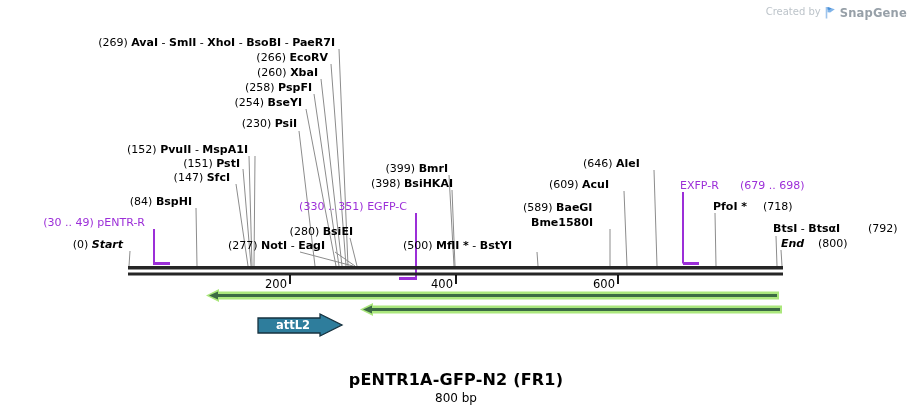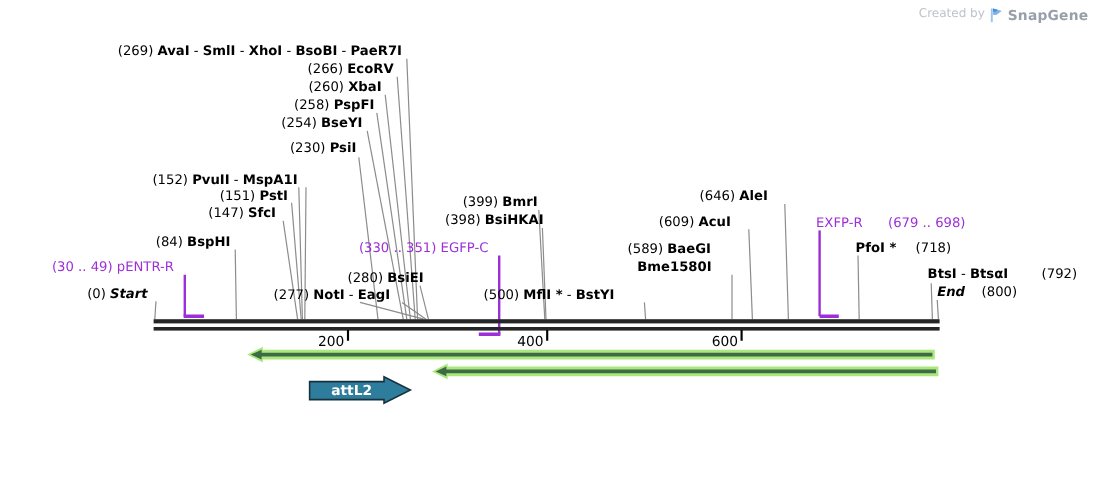--- a/index.html
+++ b/index.html
@@ -99,13 +99,17 @@
   <div class="watermark">
     <span class="wm-created">Created by</span>
     <svg width="11" height="13" viewBox="0 0 11 13">
       <path d="M1.5 12.5 L1.5 1" stroke="#9fc4ec" stroke-width="1.6" fill="none"></path>
       <path d="M2.5 1 L9.8 3.2 L5.2 6.6 L2.5 6.2 Z" fill="#7fb3e8"></path>
       <path d="M2.5 1 L6.5 2.2 L4.5 4 L2.5 3.6 Z" fill="#4a90d9"></path>
     </svg>
     <span class="wm-brand">SnapGene</span>
   </div>
 
+  <div class="titleblock">
+    <div class="map-title">pENTR1A-GFP-N2 (FR1)</div>
+    <div class="map-sub">800 bp</div>
+  </div>
 </div>
 
 </body></html>

